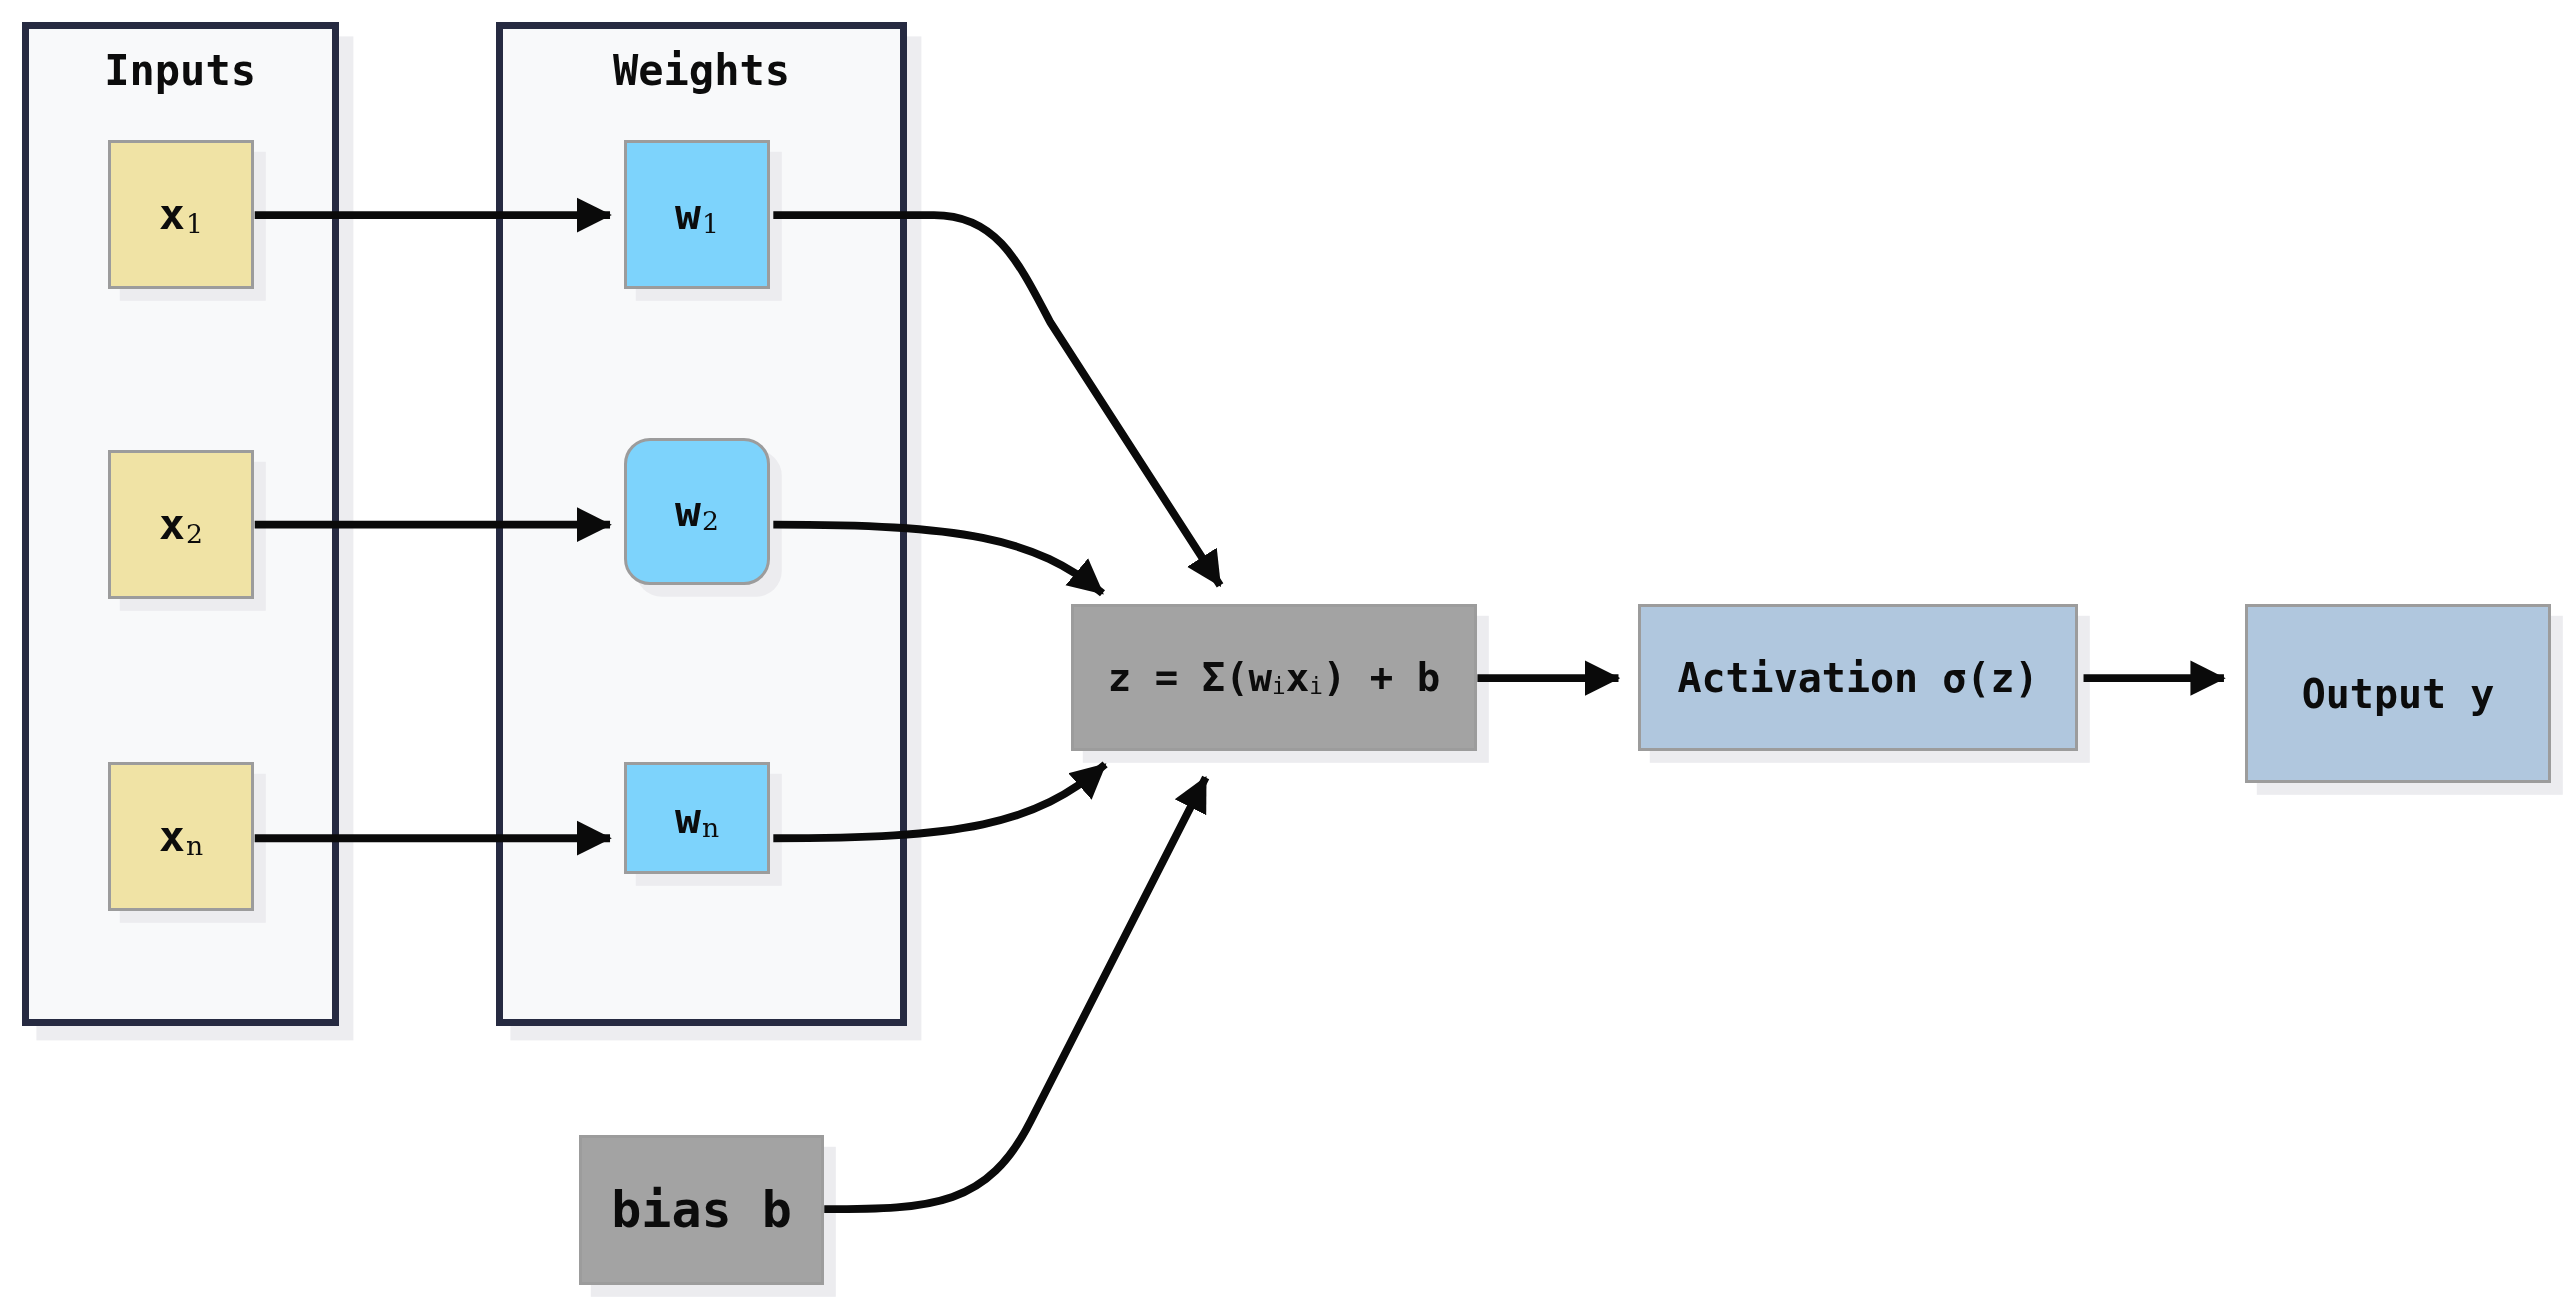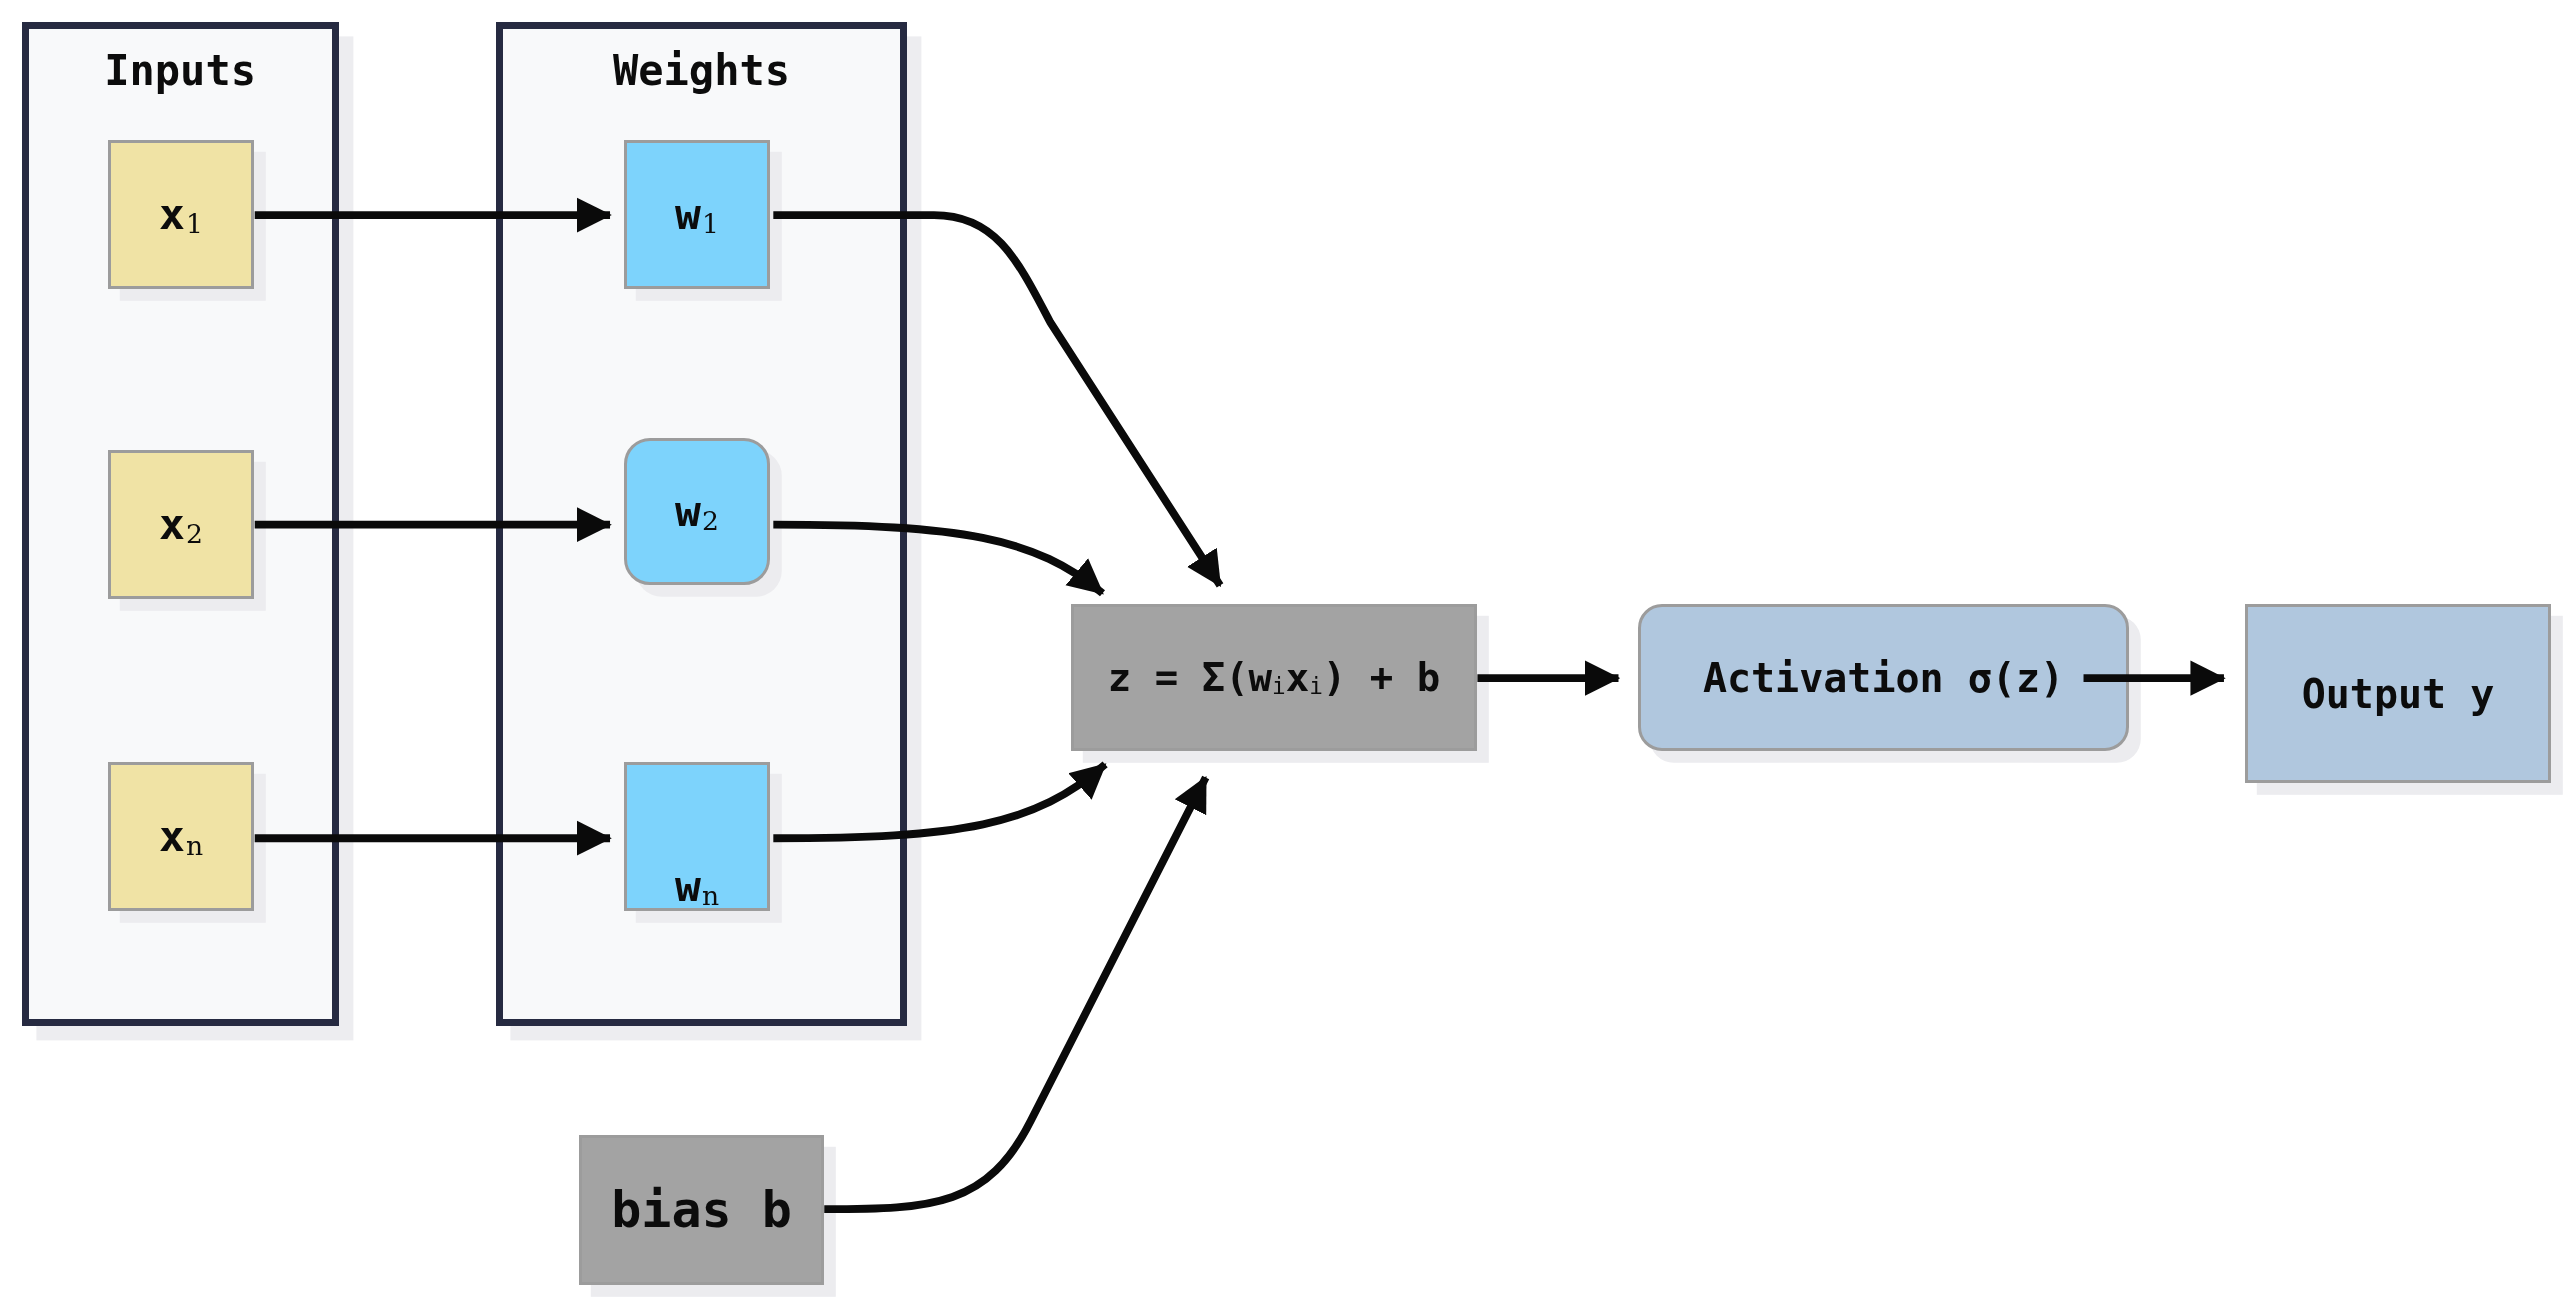--- a/index.html
+++ b/index.html
@@ -99,29 +99,29 @@
   <div class="node fill-yellow" style="left:108px; top:762px; width:146px; height:149px;">
     <span class="lbl fs-node"><span>x</span><span class="sub-serif">n</span></span>
   </div>
 
   <div class="node fill-teal" style="left:624px; top:140px; width:146px; height:149px;">
     <span class="lbl fs-node"><span>w</span><span class="sub-serif">1</span></span>
   </div>
   <div class="node fill-teal" style="left:624px; top:438px; width:146px; height:147px;border-radius:26px;">
     <span class="lbl fs-node"><span>w</span><span class="sub-serif">2</span></span>
   </div>
-  <div class="node fill-teal" style="left:624px; top:762px; width:146px; height:149px;align-items:flex-end;">
+  <div class="node fill-teal" style="left:624px; top:762px; width:146px; height:112px;">
     <span class="lbl fs-node"><span>w</span><span class="sub-serif">n</span></span>
   </div>
 
   <div class="node fill-salmon" style="left:1071px; top:604px; width:406px; height:147px;">
     <span class="lbl fs-sum"><span>z = Σ(w</span><span class="sub-sans">i</span><span>x</span><span class="sub-sans">i</span><span>) + b</span></span>
   </div>
 
-  <div class="node fill-blue" style="left:1638px; top:604px; width:491px; height:147px;border-radius:24px;">
+  <div class="node fill-blue" style="left:1638px; top:604px; width:440px; height:147px;">
     <span class="lbl fs-proc">Activation σ(z)</span>
   </div>
 
   <div class="node fill-blue" style="left:2245px; top:604px; width:306px; height:179px;">
     <span class="lbl fs-proc">Output y</span>
   </div>
 
   <div class="node fill-salmon" style="left:579px; top:1135px; width:245px; height:150px;">
     <span class="lbl fs-bias">bias b</span>
   </div>

